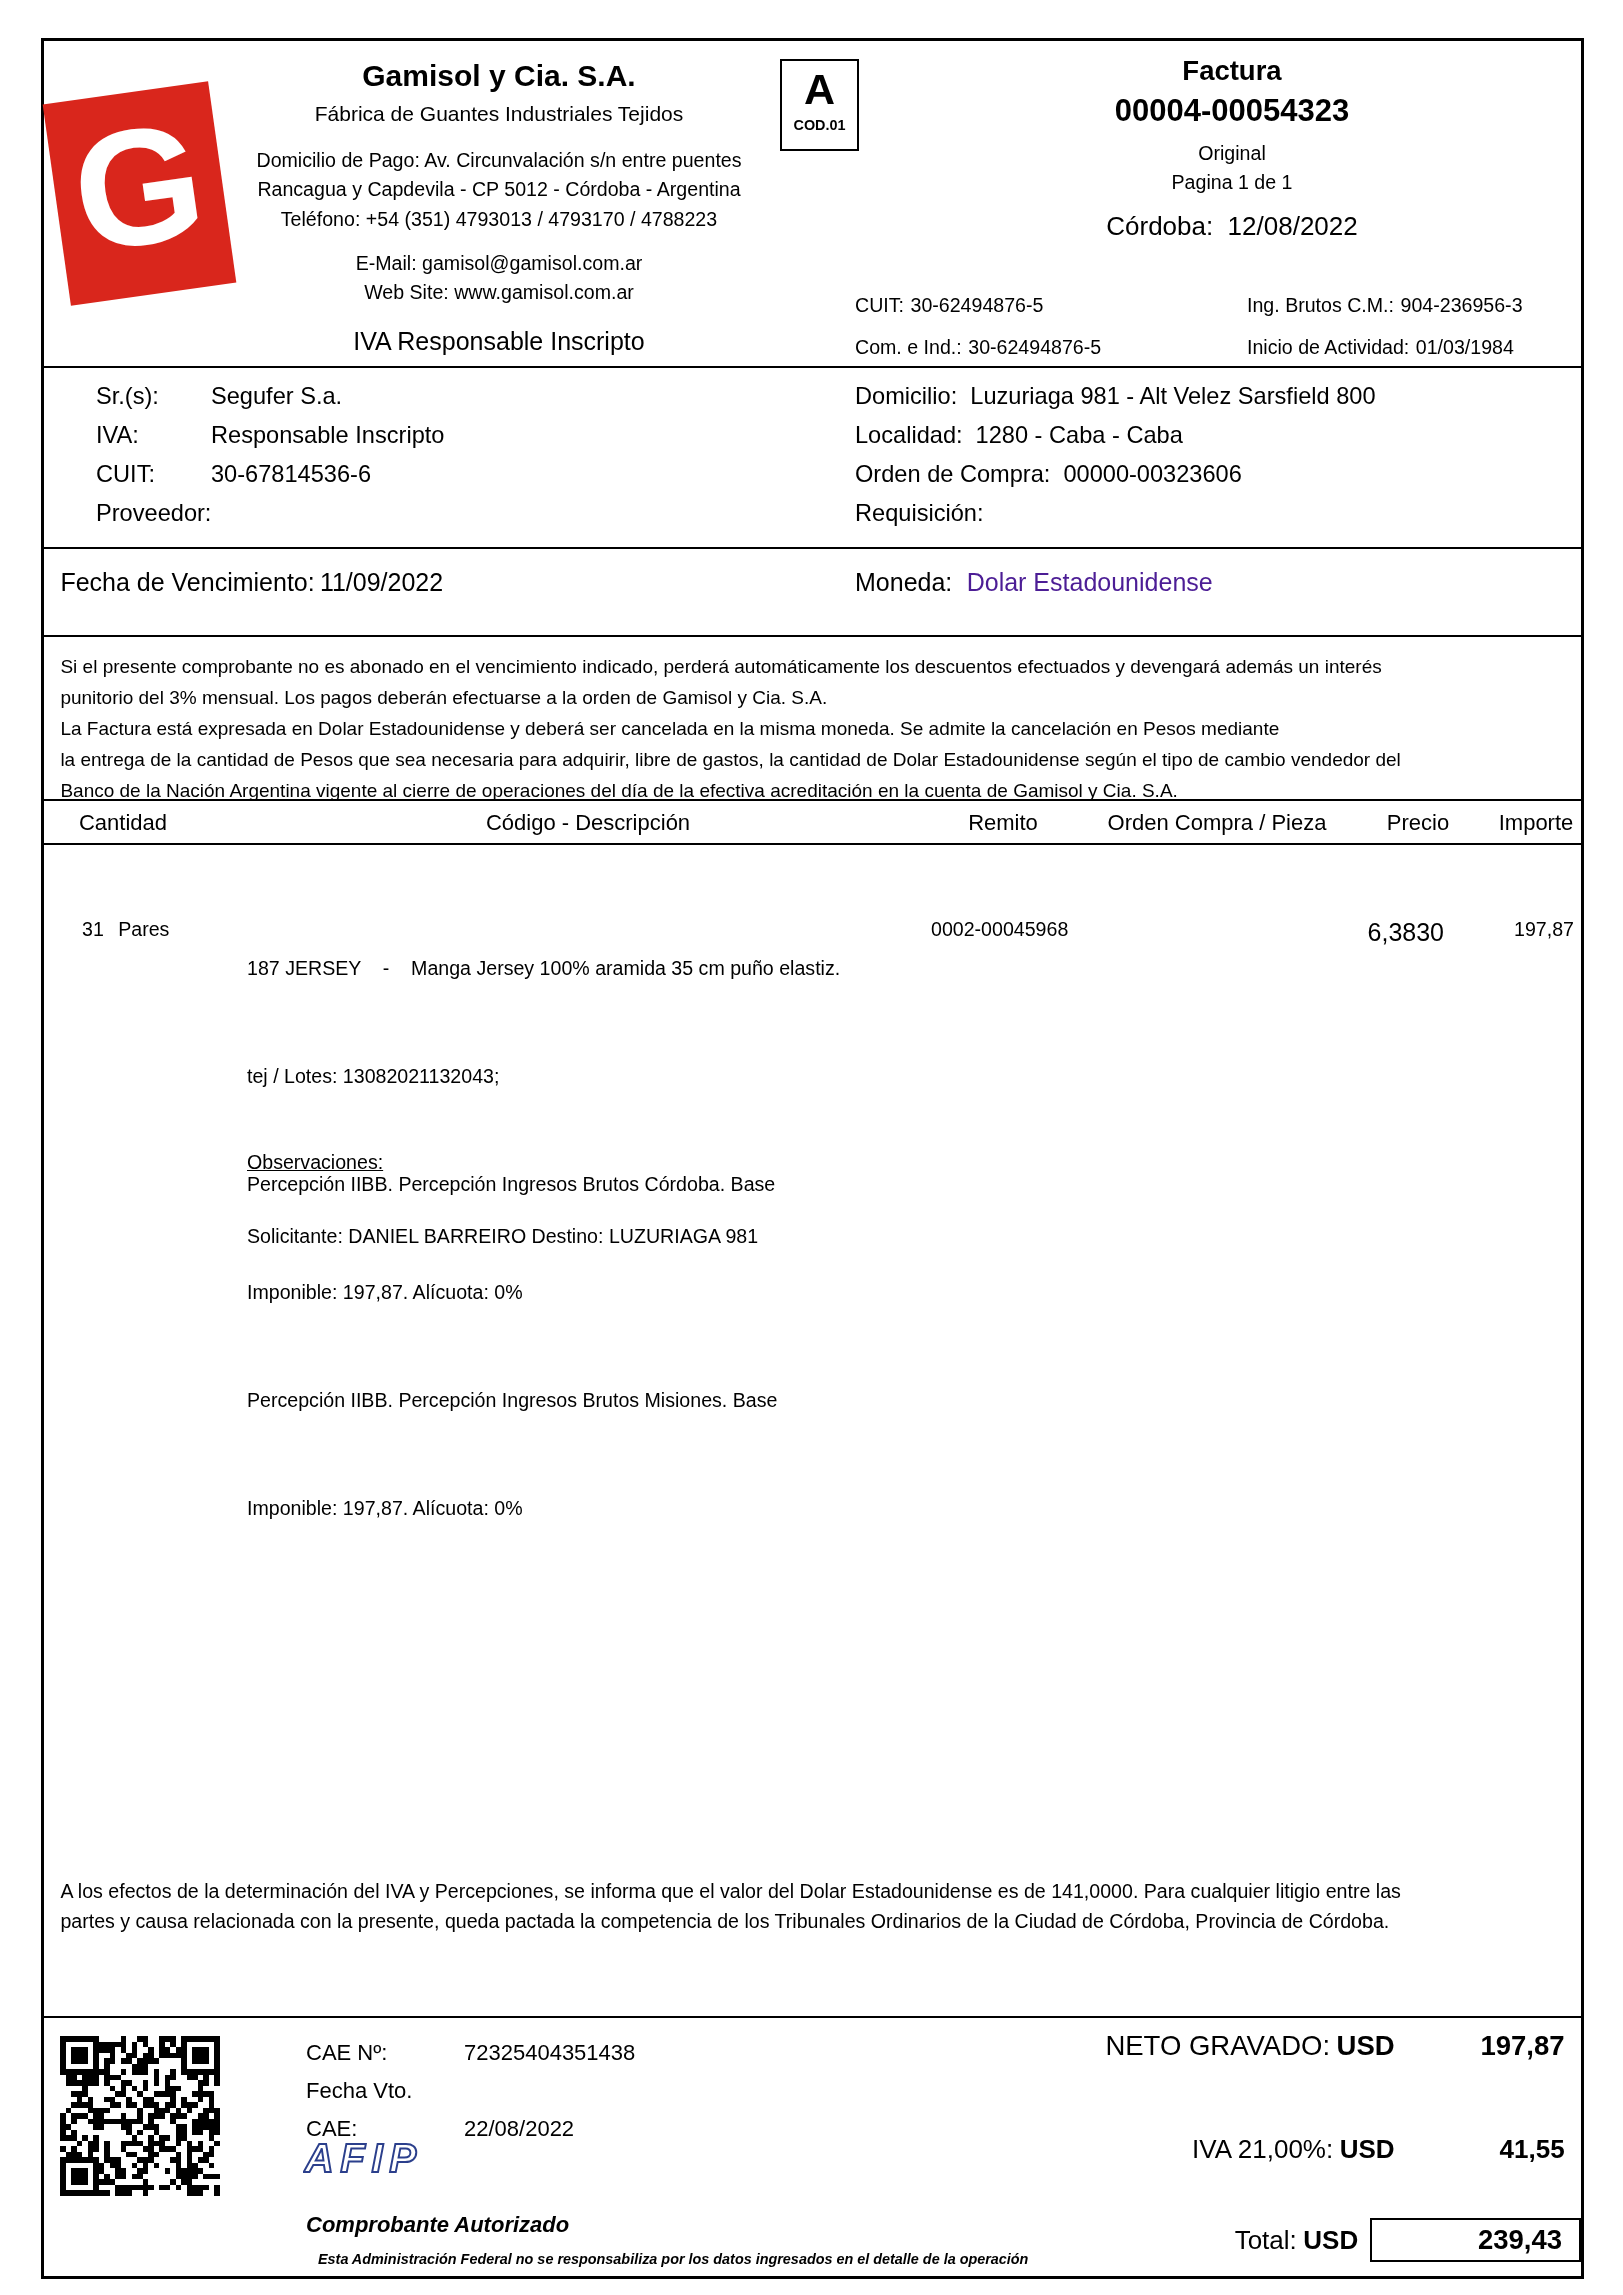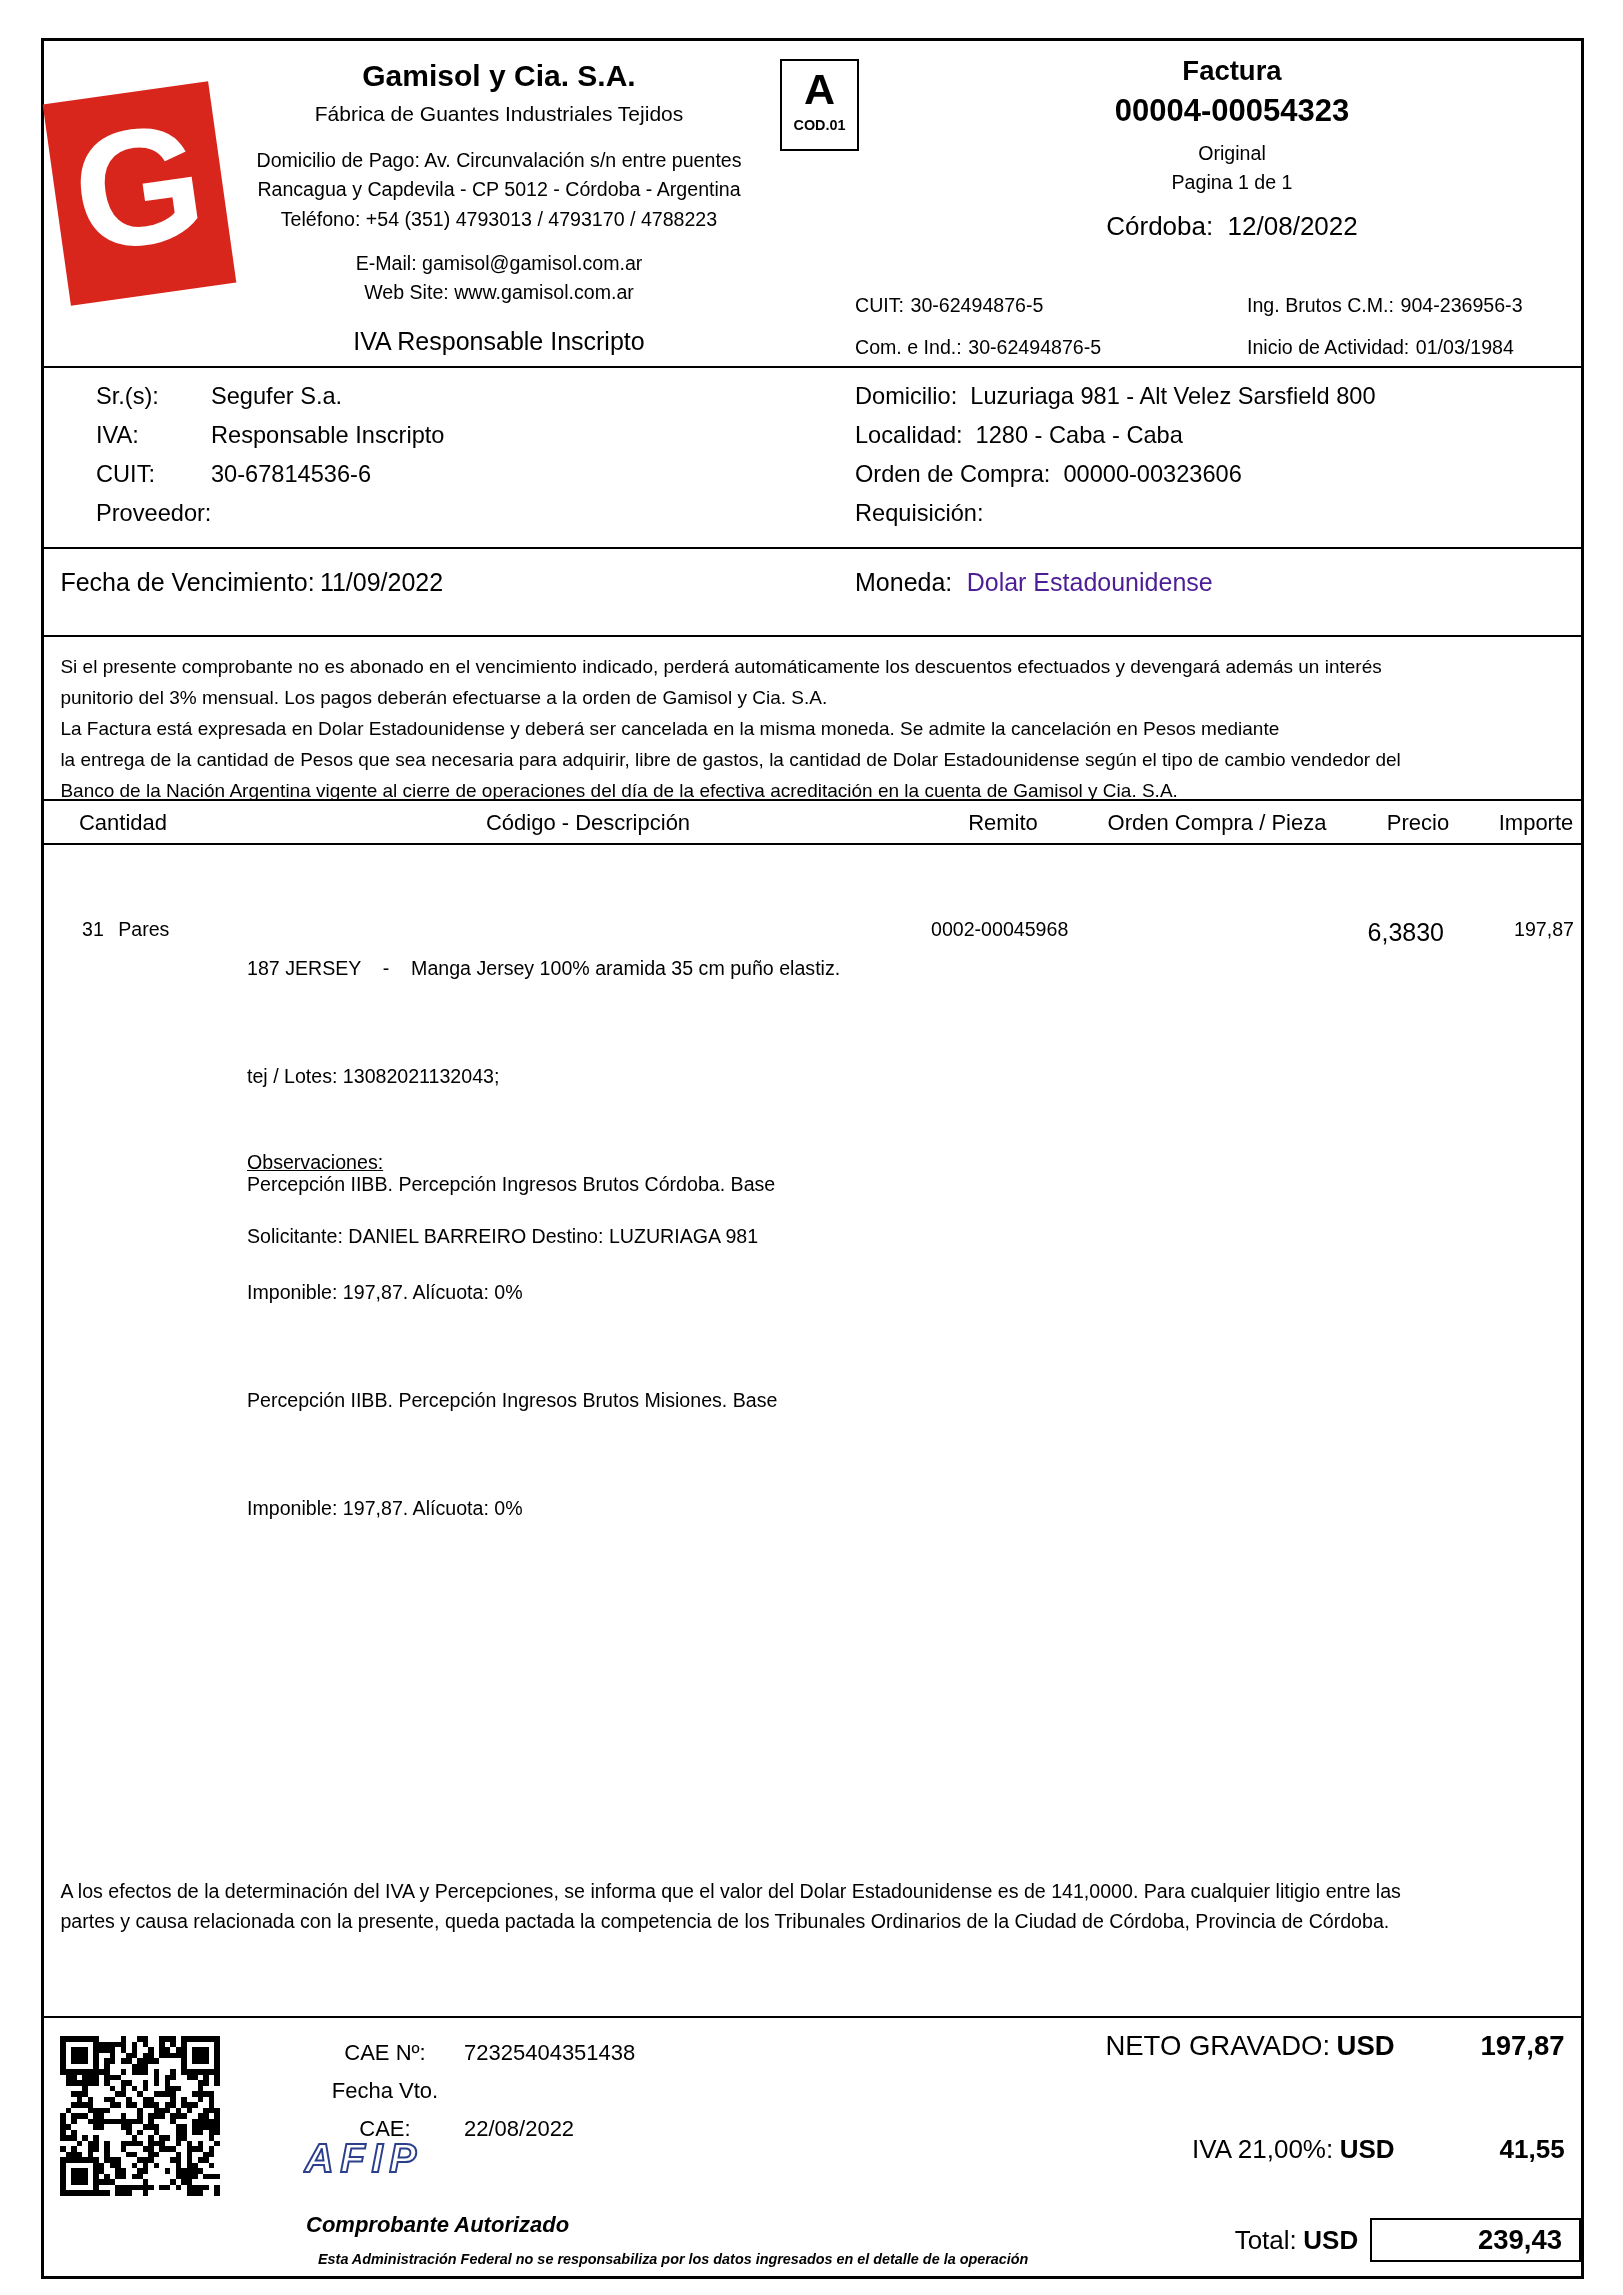--- a/index.html
+++ b/index.html
@@ -69,21 +69,21 @@
   .precio-val { position:absolute; left:1266px; top:73px; width:134px; text-align:right; font-size:25px; }
   .importe-val { position:absolute; left:1404px; top:73px; width:126px; text-align:right; font-size:19.6px; }
   .obs { position:absolute; left:203px; top:306px; font-size:19.6px; text-decoration:underline; }
   .solicitante { position:absolute; left:203px; top:380px; font-size:19.6px; }
   .bottom-note { position:absolute; left:16.4px; top:1031px; width:1508px; font-size:19.6px; line-height:30px; }
 
   
   .qr { position:absolute; left:16.4px; top:18.3px; width:160px; height:160px; }
   .qr svg { width:100%; height:100%; shape-rendering:crispEdges; }
   .cae-block { position:absolute; left:262px; top:15.7px; font-size:22px; line-height:38px; }
-  .cae-label { display:inline-block; width:158px;text-align:center; }
+  .cae-label { display:inline-block; width:158px; }
   .afip-logo { position:absolute; left:259px; top:116px; width:196px; height:47px; }
   .authorized { position:absolute; left:262px; top:194px; font-size:22px; font-weight:bold; font-style:italic; }
   .disclaimer { position:absolute; left:274px; top:233px; font-size:14.4px; font-weight:bold; font-style:italic; }
   .tot-row { position:absolute; display:flex; align-items:center; white-space:nowrap; }
   .tot-neto { top:11.8px; right:16.4px; font-size:27.5px; }
   .tot-iva { top:116px; right:16.4px; font-size:26px; }
   .tot-total { top:200px; right:0; font-size:26px;text-align:center; }
   .tot-cur { font-weight:bold; margin-left:6.5px; }
   .tot-val { font-weight:bold; text-align:right; width:170px; }
   .total-box { border:2.6px solid #000; width:211px; height:44px; margin-left:11.8px; display:flex; align-items:center; justify-content:flex-end; padding-right:17px; font-weight:bold; font-size:27.5px; }

